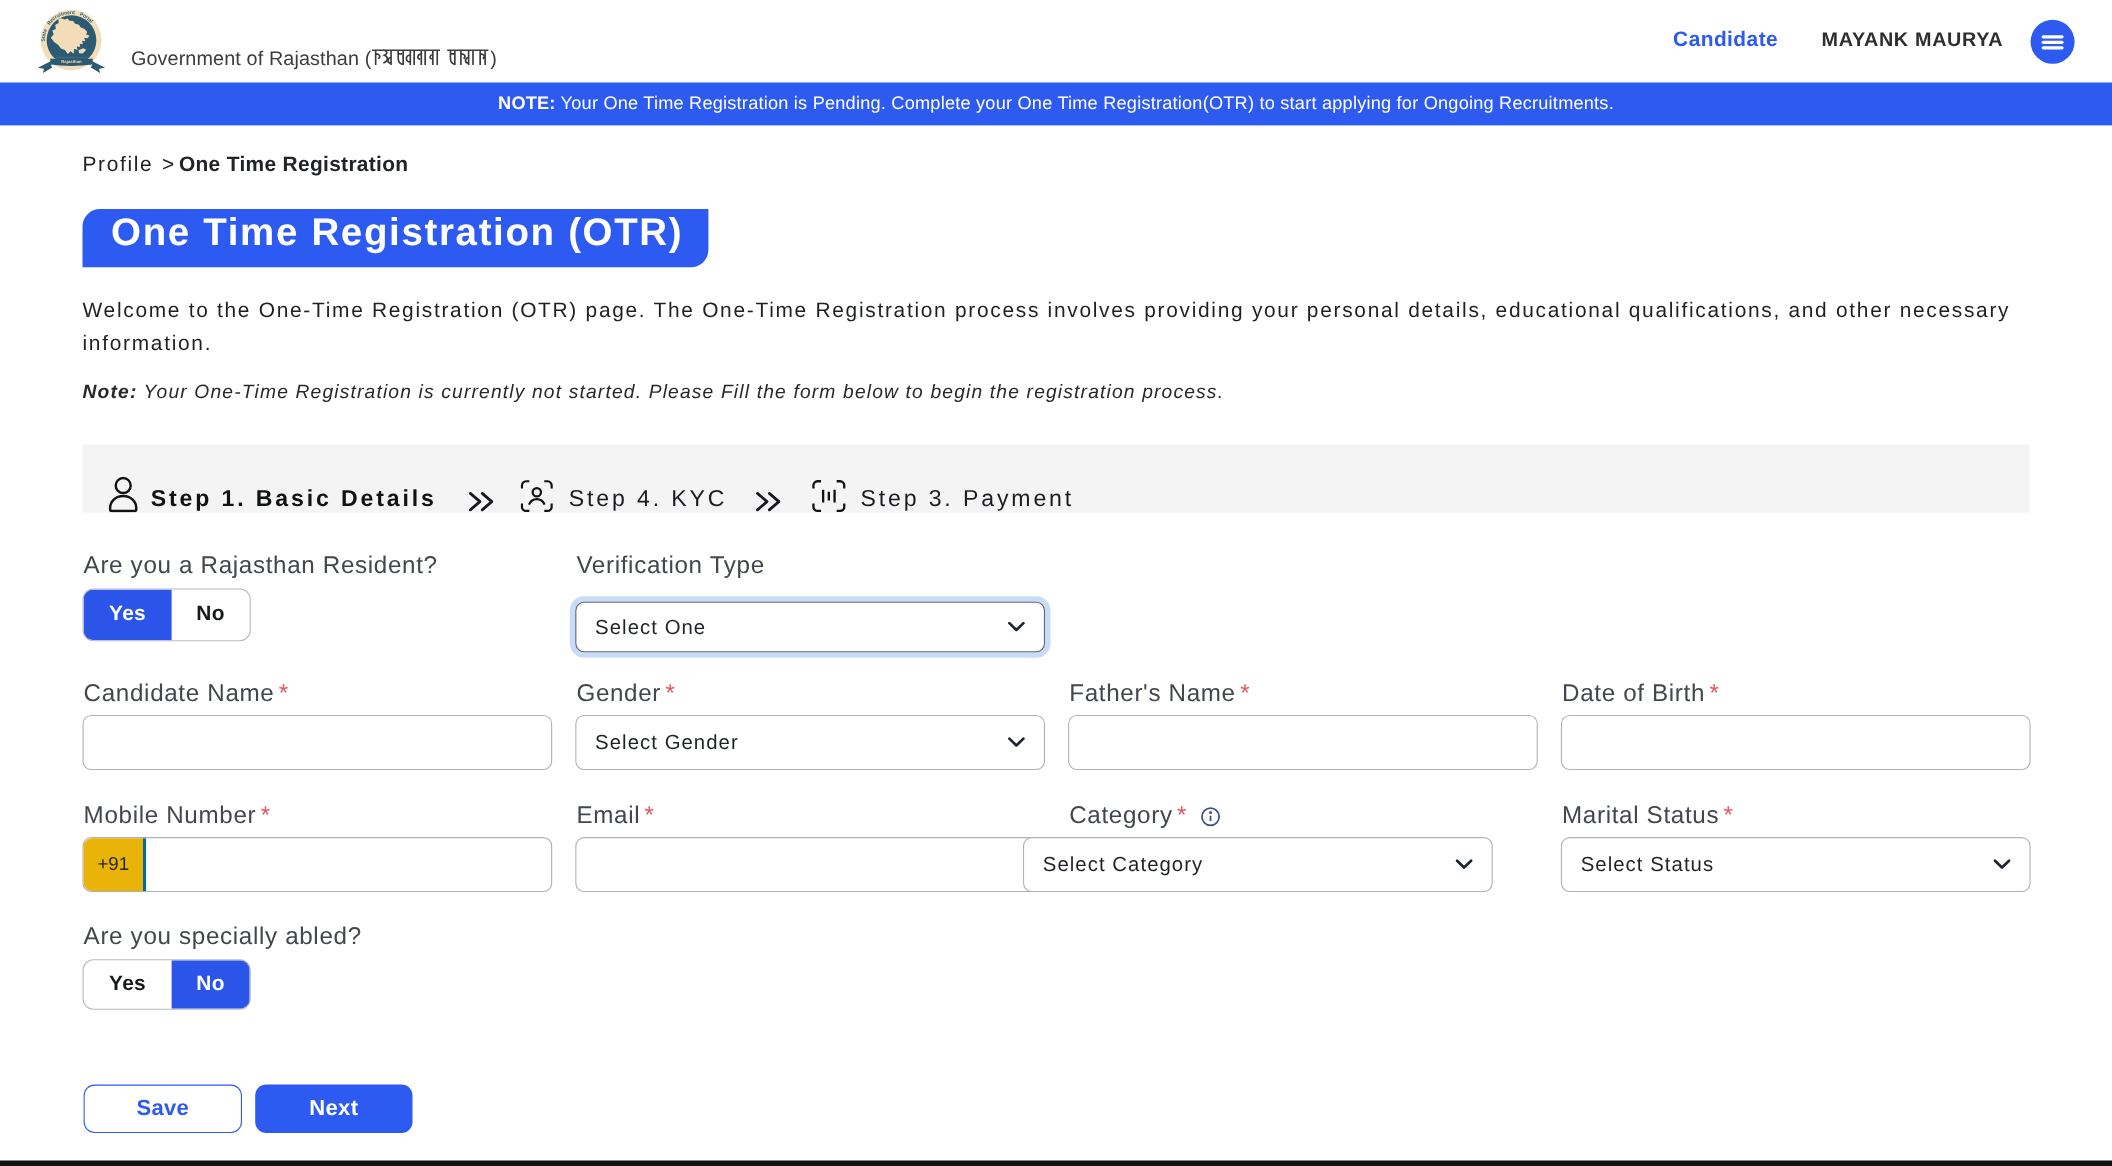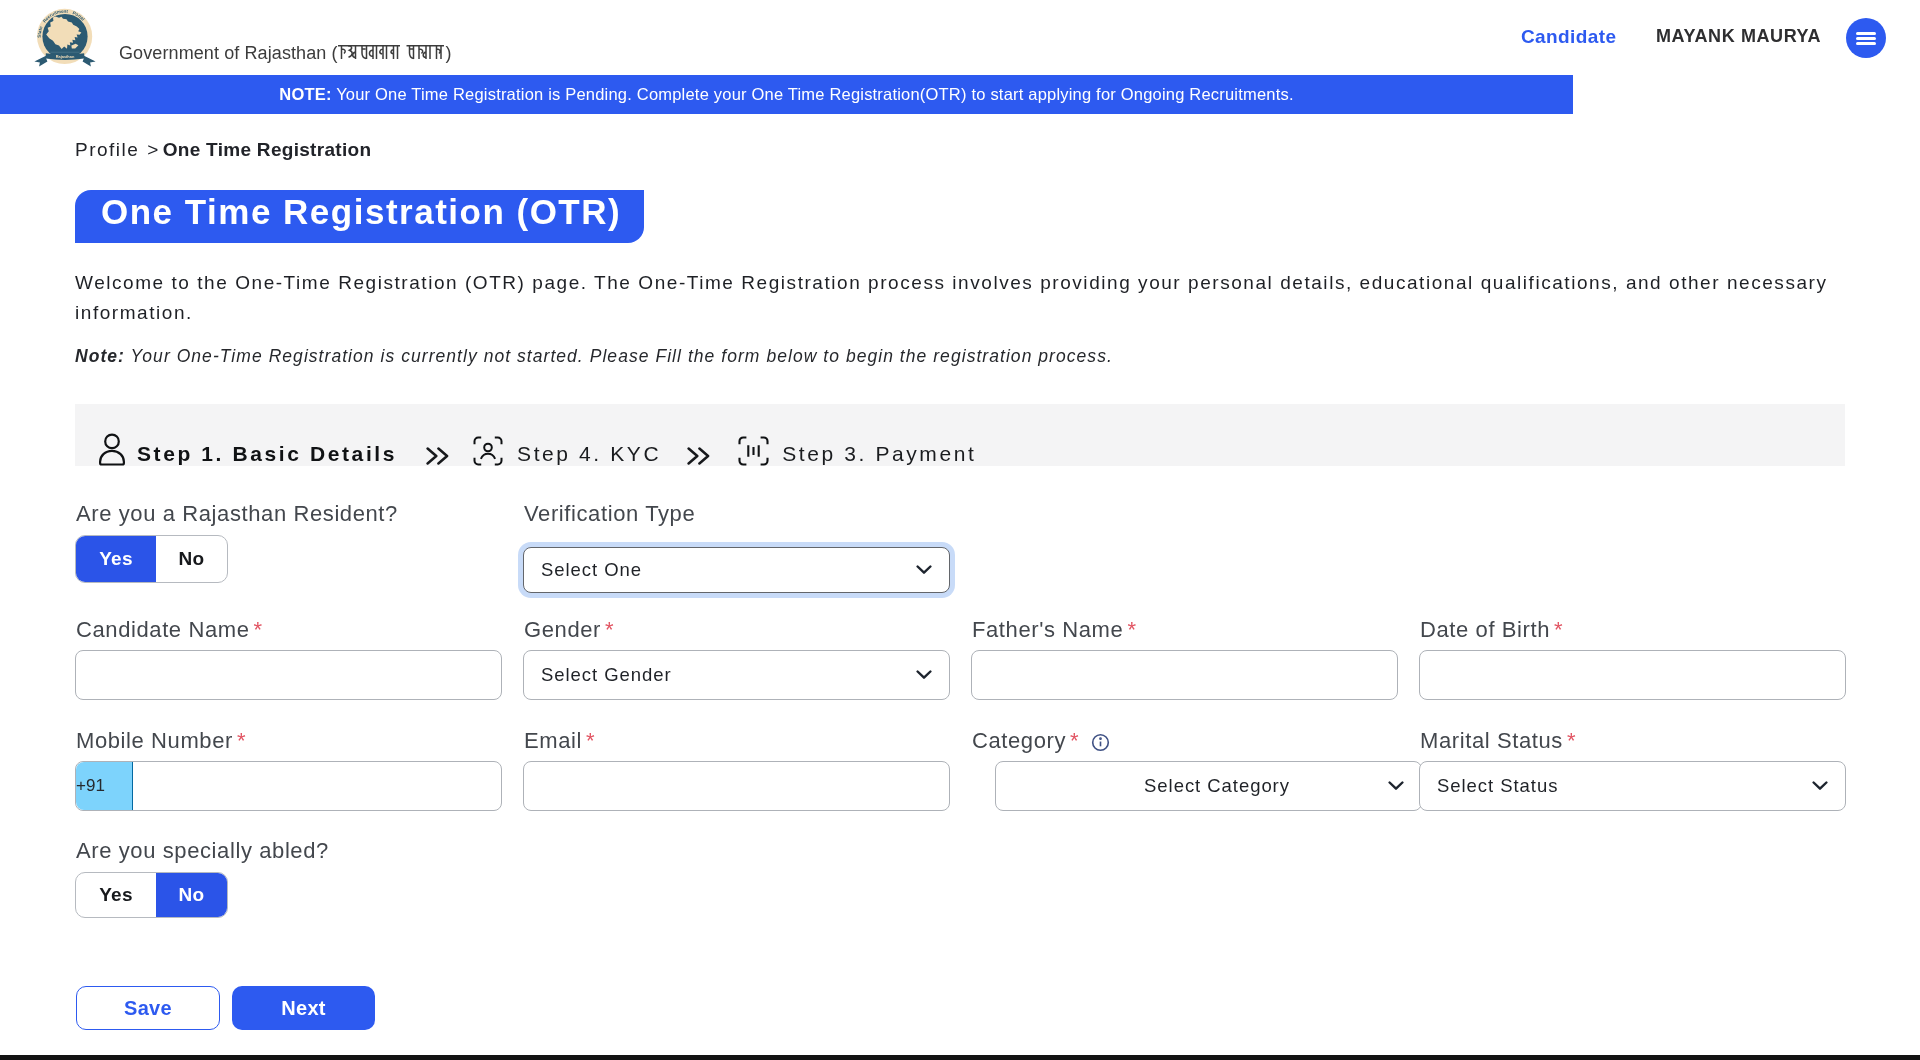--- a/index.html
+++ b/index.html
@@ -10,21 +10,21 @@
   #header { position:absolute; top:0; left:0; width:1920px; height:75px; background:#fff; }
   #logo { position:absolute; left:34px; top:7px; }
   #h-title { position:absolute; left:118px; top:9px; font-size:25px; font-weight:bold; color:#17191c; letter-spacing:0px; }
   #h-sub { position:absolute; left:119px; top:43px; font-size:18px; color:#3c3c3c; letter-spacing:0.1px; }
   #dash { position:absolute; left:1521px; top:26px; font-size:19px; font-weight:bold; color:#2d5af0; letter-spacing:0.4px; }
   #uname { position:absolute; left:1656px; top:26px; font-size:18px; font-weight:bold; color:#2e2e30; letter-spacing:0.6px; }
   #burger { position:absolute; left:1846px; top:18px; width:40px; height:40px; border-radius:50%; background:#2d5af0; }
   #burger span { position:absolute; left:10px; width:20px; height:3px; border-radius:2px; background:#fff; }
 
   
-  #notebar { position:absolute; top:75px; left:0; width:1573px; height:39px; background:#2d5af0;
+  #notebar { position:absolute; top:75px; left:0; width:1920px; height:39px; background:#2d5af0;
     color:#fff; font-size:16.5px; text-align:center; line-height:39px; letter-spacing:0.2px; }
 
   
   #crumb { position:absolute; left:75px; top:139px; font-size:19px; color:#212329; letter-spacing:0.2px; }
   #crumb b { letter-spacing:0.3px; }
 
   
   #titlebox { position:absolute; left:75px; top:190px; width:569px; height:53px; background:#2d5af0;
     border-radius:16px 0 16px 0; color:#fff; font-weight:bold; font-size:35px; line-height:44px;
     padding-left:26px; letter-spacing:1.5px; }
@@ -169,24 +169,24 @@
 <div class="lbl" style="left:972px; top:728px;">Category<span class="ast">*</span>
   <svg width="19" height="19" viewBox="0 0 20 20" fill="none" stroke="#3f5184" stroke-width="1.7" style="vertical-align:-4px; margin-left:5px">
     <circle cx="10" cy="10" r="8.2"></circle>
       <path d="M10 9v5"></path>
       <circle cx="10" cy="6" r="0.6" fill="#3f5184"></circle>
   </svg>
 </div>
 <div class="lbl" style="left:1420px; top:728px;text-align:center;">Marital Status<span class="ast">*</span></div>
 
 <div class="input" style="left:75px; top:761px; display:flex;">
-  <div style="width:57px; background:#7dd3fc; border-right:1px solid #0369a1; border-radius:8px 0 0 8px; line-height:48px; font-size:17px; color:#26292e;">+91</div>
+  <div style="width:57px; background:#eab308; border-right:3px solid #0369a1; border-radius:8px 0 0 8px; text-align:center; line-height:48px; font-size:17px; color:#26292e;">+91</div>
 </div>
 <div class="input" style="left:523px; top:761px;"></div>
-<div class="sel" style="left:995px; top:761px;text-align:center;">Select Category
+<div class="sel" style="left:930px; top:761px;">Select Category
   <svg width="16" height="10" viewBox="0 0 16 10" fill="none" stroke="#1d242e" stroke-width="2.4" stroke-linecap="round" stroke-linejoin="round">
       <path d="M1.6 1.5l6.4 6.2 6.4-6.2"></path>
     </svg>
 </div>
 <div class="sel" style="left:1419px; top:761px;">Select Status
   <svg width="16" height="10" viewBox="0 0 16 10" fill="none" stroke="#1d242e" stroke-width="2.4" stroke-linecap="round" stroke-linejoin="round">
       <path d="M1.6 1.5l6.4 6.2 6.4-6.2"></path>
     </svg>
 </div>
 

